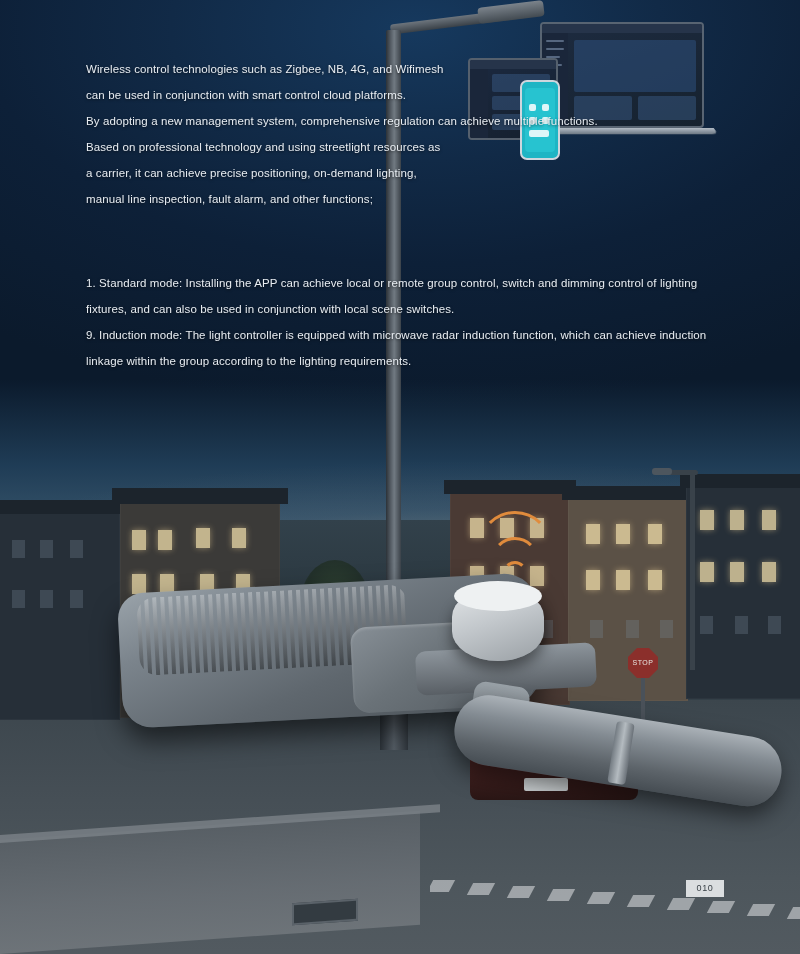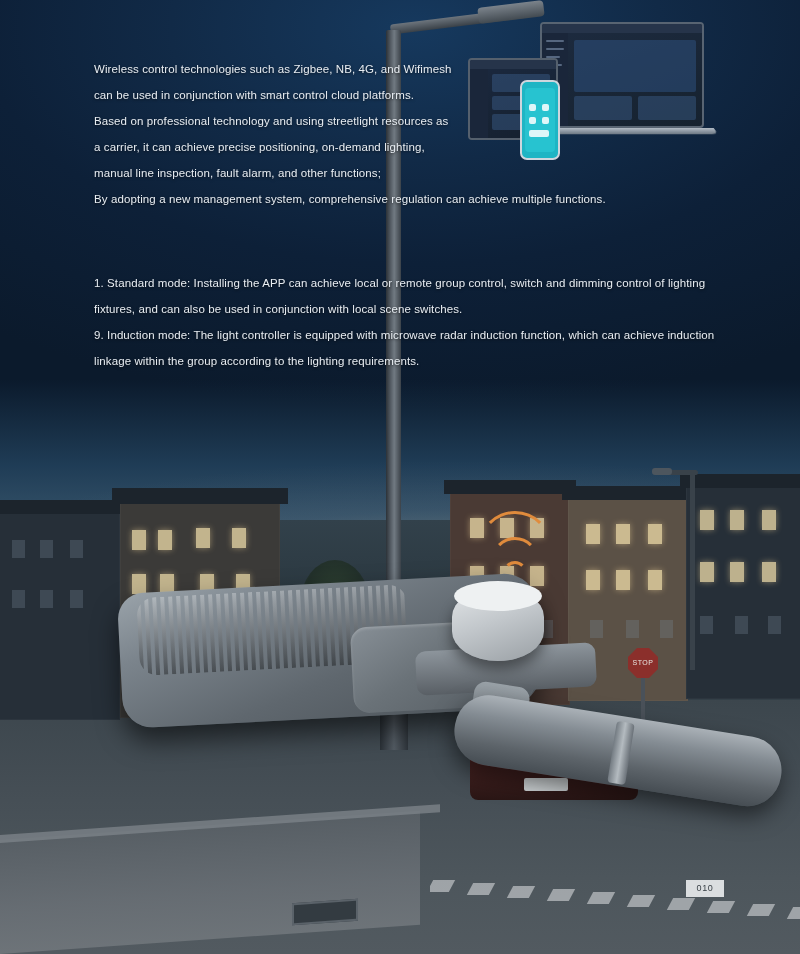--- a/index.html
+++ b/index.html
@@ -323,21 +323,20 @@
   
   .textblock {
     position: absolute;
     left: 86px; top: 56px;
     width: 640px;
     color: #e8edf2;
     font-size: 11.5px;
     line-height: 26px;
     letter-spacing: 0.1px;
     text-shadow: 0 1px 3px rgba(0,0,0,0.6);
-    margin-left: 8px;
   }
   .para { margin: 0; }
   .para.p1 { width: 360px; }
   .gap { height: 58px; }
 
   
   .devices {
     position: absolute;
     left: 468px; top: 22px;
     width: 236px; height: 140px;
@@ -593,22 +592,22 @@
       <div class="pbtn" style="left:7px; top:22px;"></div>
       <div class="pbtn" style="left:20px; top:22px;"></div>
       <div class="pbtn" style="left:7px; top:35px;"></div>
       <div class="pbtn" style="left:20px; top:35px;"></div>
       <div class="pbtn" style="left:7px; top:48px; width:20px;"></div>
     </div>
   </div>
 
   <div class="textblock">
     <p class="para p1">Wireless control technologies such as Zigbee, NB, 4G, and Wifimesh can be used in conjunction with smart control cloud platforms.</p>
+    <p class="para">By adopting a new management system, comprehensive regulation can achieve multiple functions.</p>
     <p class="para p1">Based on professional technology and using streetlight resources as a carrier, it can achieve precise positioning, on-demand lighting, manual line inspection, fault alarm, and other functions;</p>
-    <p class="para">By adopting a new management system, comprehensive regulation can achieve multiple functions.</p>
     <div class="gap"></div>
     <p class="para">1. Standard mode: Installing the APP can achieve local or remote group control, switch and dimming control of lighting fixtures, and can also be used in conjunction with local scene switches.</p>
     <p class="para">9. Induction mode: The light controller is equipped with microwave radar induction function, which can achieve induction linkage within the group according to the lighting requirements.</p>
   </div>
 
   <div class="pagenum">010</div>
 
 </div>
 
 </body></html>

